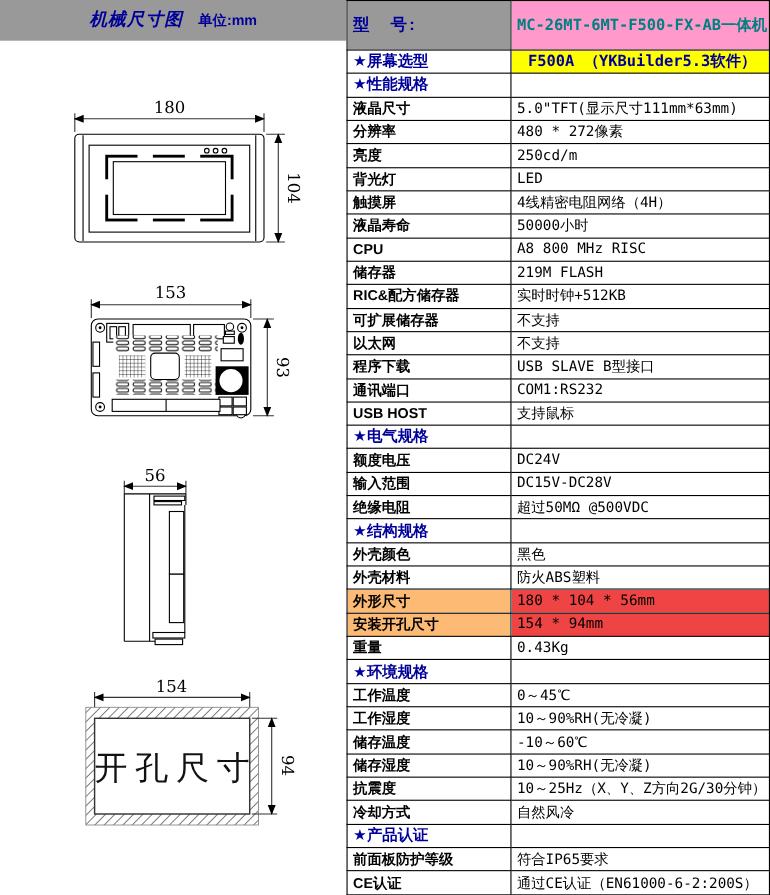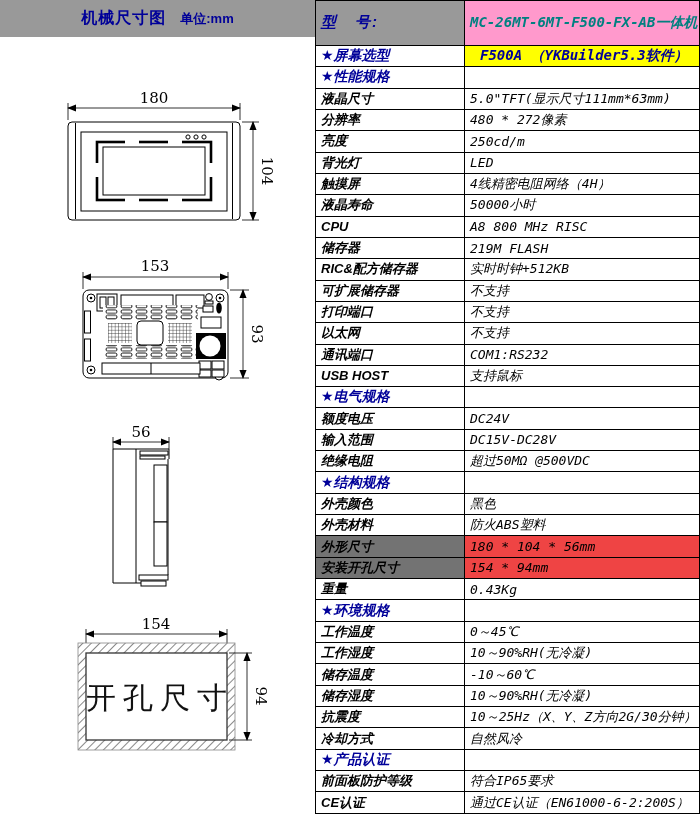--- a/index.html
+++ b/index.html
@@ -7,21 +7,21 @@
   .page {
     position:relative; width:700px; height:814px; background:#fff;
     font-family:"Liberation Sans","DejaVu Sans",sans-serif; overflow:hidden;
   }
   
   .left-panel { position:absolute; left:0; top:0; width:315px; height:814px; background:#fff; }
   .left-header {
     position:absolute; left:0; top:0; width:315px; height:37px; background:#999999;
     display:flex; align-items:center; justify-content:center; gap:14px; color:#000099;
   }
-  .left-header .t1 { font-size:16px; font-weight:bold; letter-spacing:1px; }
+  .left-header .t1 { font-size:16px; font-weight:bold; letter-spacing:1px;font-style:italic; }
   .left-header .t2 { font-size:13px; font-weight:bold; }
   .diag { position:absolute; left:0; }
   .dim-txt { font-family:"DejaVu Serif","Liberation Serif",serif; font-size:15px; fill:#000; }
   .cap-txt { font-family:"DejaVu Serif","Liberation Serif",serif; font-size:30px; fill:#111; letter-spacing:7px; }
   .ln { stroke:#000; stroke-width:1; fill:none; }
   .dimln { stroke:#333; stroke-width:1; fill:none; }
   .thick { stroke:#000; stroke-width:2.6; fill:#fff; }
   .thin { stroke:#000; stroke-width:1; fill:#fff; }
   .blk { fill:#000; stroke:none; }
 
@@ -29,28 +29,28 @@
   table.spec {
     position:absolute; left:315px; top:0; width:385px; height:814px;
     border-collapse:collapse; table-layout:fixed; background:#fff;
   }
   table.spec td {
     border:1px solid #000; font-size:13px; padding:0 2px 0 5px;
     overflow:hidden; white-space:nowrap; vertical-align:middle;
   }
   td.lbl { font-weight:bold; color:#000; }
   td.val { font-family:"DejaVu Sans Mono","Liberation Mono",monospace; color:#000; }
-  tr { height:19px;font-style:italic; }
+  tr { height:19px; }
   tr.r-model { height:40px; }
   tr.r-model td.lbl { background:#999999; color:#000099; font-size:15px; letter-spacing:2px; }
   tr.r-model td.val { background:#FF99CC; color:#008080; font-size:14px; font-weight:bold; }
   tr.r-screen td.lbl { color:#000099; font-size:14px;margin-top:33px; }
   tr.r-screen td.val { background:#FFFF00; color:#000099; font-weight:bold; font-size:14px;padding-left:15px; }
   tr.r-section td.lbl { color:#000099; font-size:14px; }
-  tr.r-orange td.lbl { background:#737373; }
+  tr.r-orange td.lbl { background:#fdba74; }
   tr.r-orange td.val { background:#ef4444; }
 </style>
 </head>
 <body>
 
 <div class="page">
 
   <div class="left-panel">
 
     <div class="left-header">
@@ -265,26 +265,26 @@
         </tr>
       <tr>
           <td class="lbl">RIC&amp;配方储存器</td>
           <td class="val">实时时钟+512KB</td>
         </tr>
       <tr>
           <td class="lbl">可扩展储存器</td>
           <td class="val">不支持</td>
         </tr>
       <tr>
-          <td class="lbl">打印端口</td>
-          <td class="val">不支持</td>
-        </tr>
-      <tr>
           <td class="lbl">以太网</td>
           <td class="val">不支持</td>
+        </tr>
+      <tr>
+          <td class="lbl">程序下载</td>
+          <td class="val">USB SLAVE B型接口</td>
         </tr>
       <tr>
           <td class="lbl">通讯端口</td>
           <td class="val">COM1:RS232</td>
         </tr>
       <tr>
           <td class="lbl">USB HOST</td>
           <td class="val">支持鼠标</td>
         </tr>
       <tr class="r-section">

